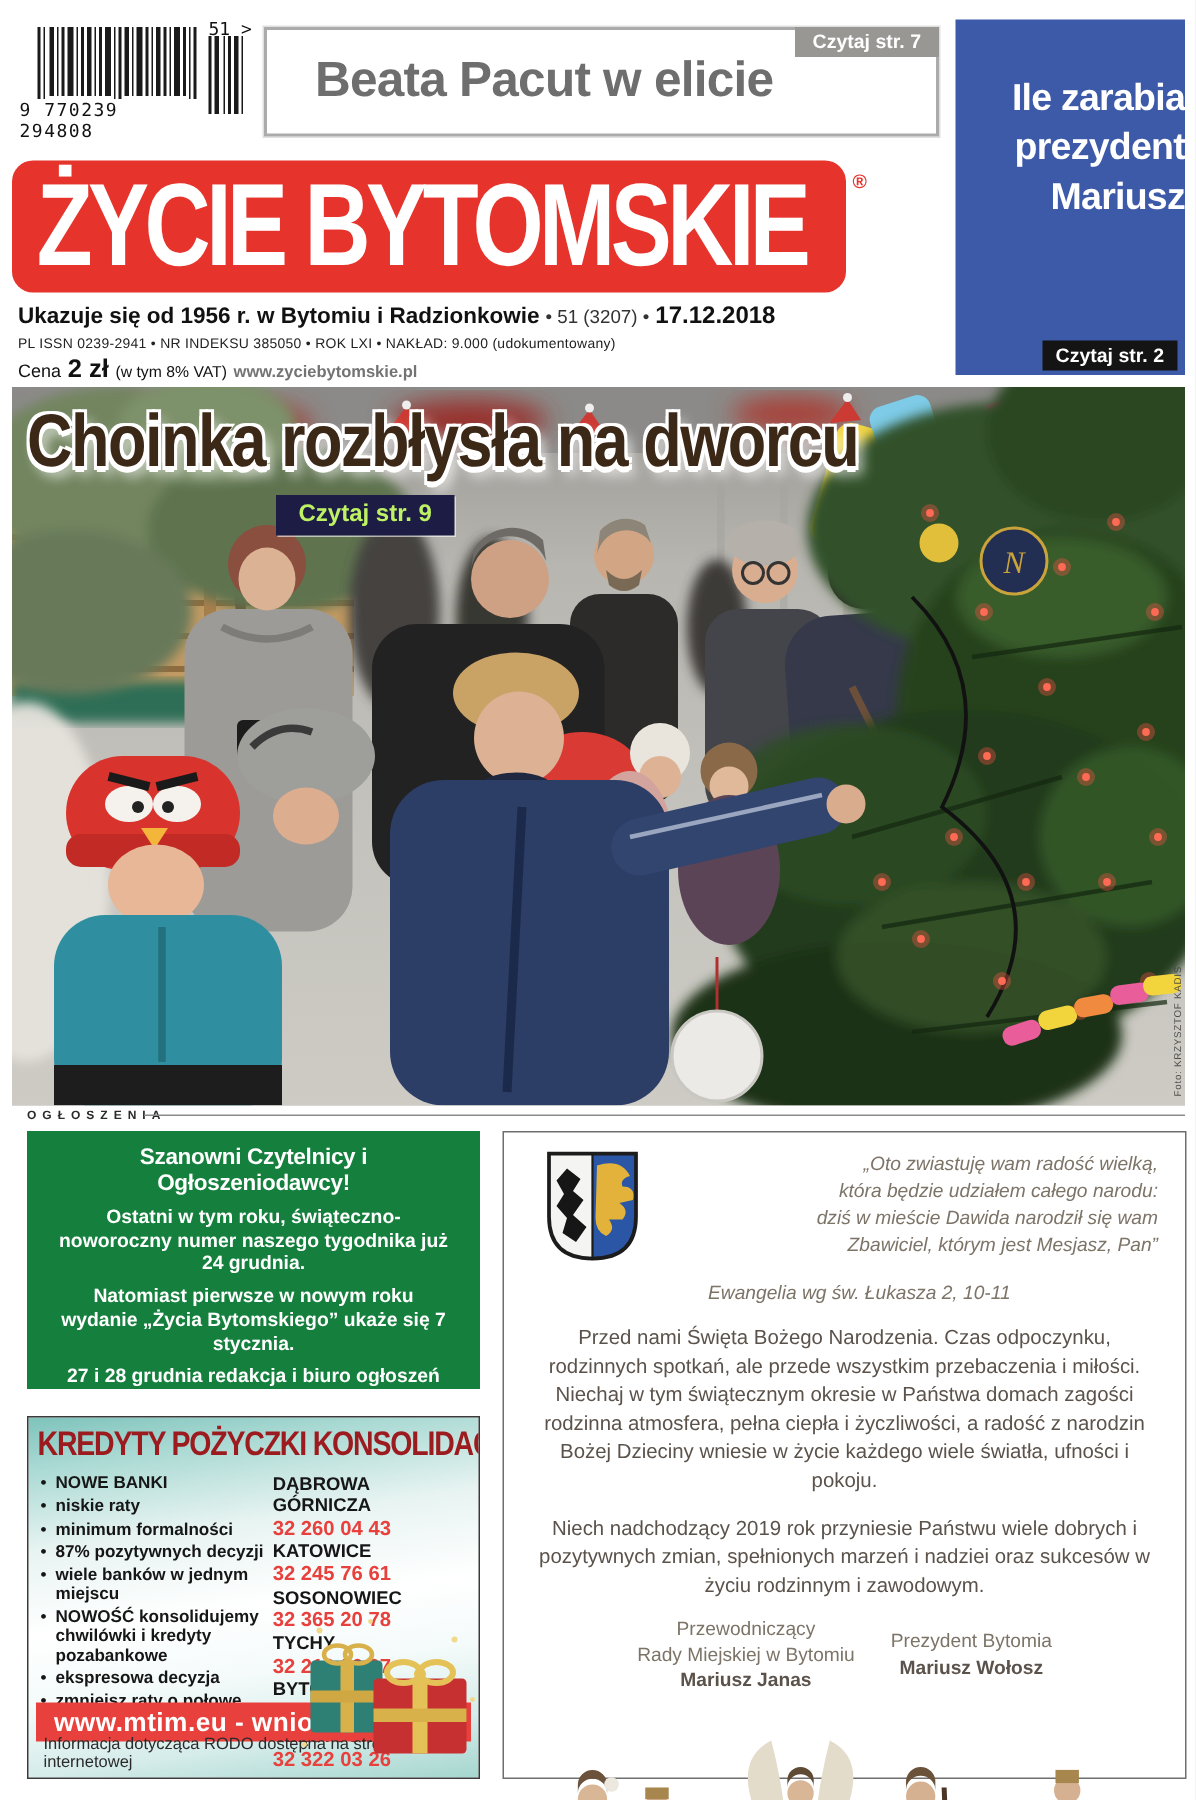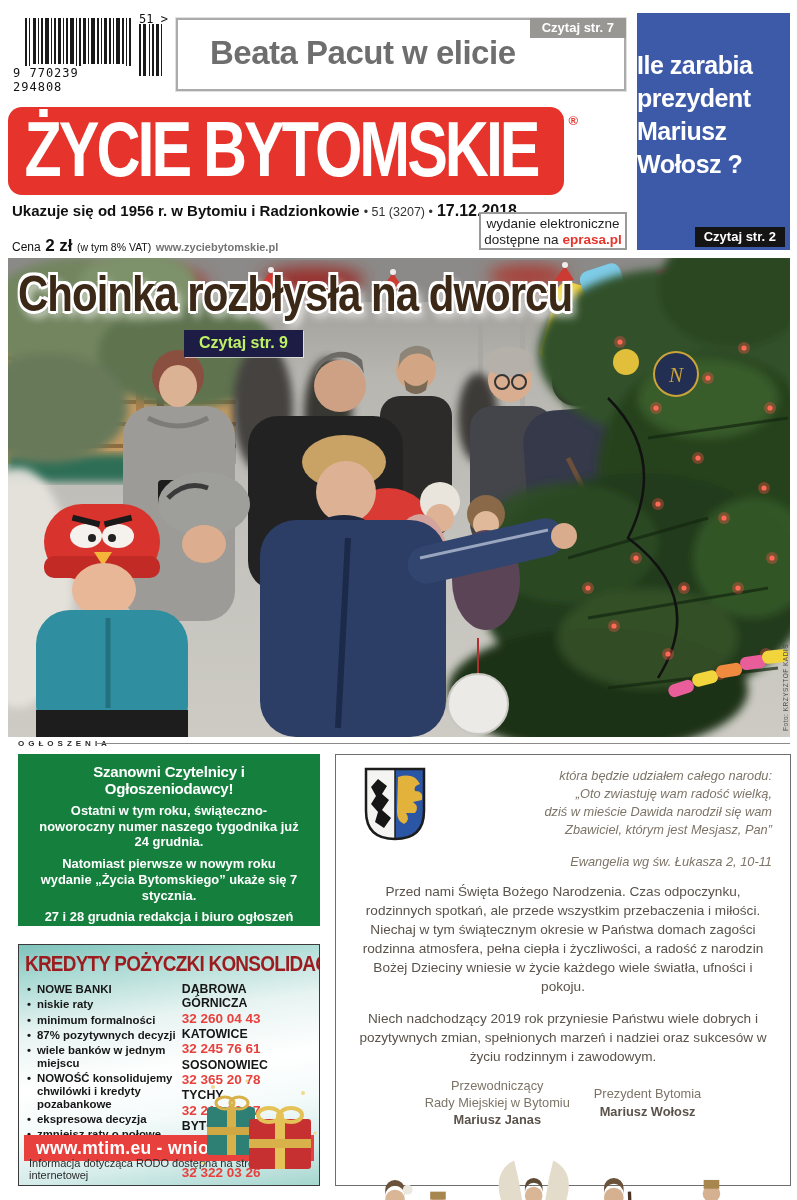--- a/index.html
+++ b/index.html
@@ -11,21 +11,21 @@
   
   .barcode { left:13px; top:12px; width:165px; height:72px; }
   .bc-digits { position:absolute; left:0; top:54px; width:120px; font-size:12px; letter-spacing:1px; color:#111; font-family:"DejaVu Sans Mono", monospace; background:#fff; }
   .bc-addon { position:absolute; left:126px; top:0; font-size:12px; color:#111; font-family:"DejaVu Sans Mono", monospace; }
 
   .teaser { left:176px; top:18px; width:450px; height:73px; background:#fff; border:2px solid #ababab; box-shadow:0 0 0 1px #e0e0e0; }
   .teaser-title { position:absolute; left:0; right:0; top:14px; text-align:left; font-size:33px; font-weight:bold; color:#6e6e6e; letter-spacing:-0.5px;margin-left:32px; }
   .teaser-badge { position:absolute; right:-2px; top:-2px; background:#999794; color:#fff; font-size:13px; font-weight:bold; padding:2px 12px 3px; }
 
   .bluebox { left:637px; top:13px; width:153px; height:237px; background:#3d5aa8; }
-  .blue-line { text-align:left; color:#fff; font-size:25px; font-weight:bold; line-height:33px; letter-spacing:-0.5px; }
+  .blue-line { text-align:right; color:#fff; font-size:25px; font-weight:bold; line-height:33px; letter-spacing:-0.5px; }
   .bluebox .inner { padding-top:36px; }
   .blue-badge { position:absolute; right:5px; bottom:3px; background:#141414; color:#fff; font-size:13px; font-weight:bold; padding:2px 9px 3px; }
 
   
   .masthead { left:8px; top:107px; width:556px; height:88px; background:#e6332b; border-radius:14px; }
   .masthead-title { position:absolute; left:0; right:10px; top:50%; transform:translateY(-52%) scaleY(1.28); text-align:center; color:#fff; font-size:61px; font-weight:bold; letter-spacing:-3px; white-space:nowrap; }
   .masthead-reg { position:absolute; right:-2px; top:8px; color:#e6332b; font-size:13px; font-weight:bold; }
 
   .issueline { left:12px; top:202px; width:470px; font-size:14.5px; color:#111; white-space:nowrap; }
   .issueline b { font-size:15px; }
@@ -71,21 +71,21 @@
   .city .nm { font-size:12.3px; font-weight:bold; color:#161616; line-height:1.12; }
   .city .ph { font-size:13.5px; font-weight:bold; color:#e8403c; line-height:1.12; }
   .loan-banner { position:absolute; left:5px; right:5px; bottom:24px; height:26px; background:#e8403c; color:#fff; font-size:17.5px; font-weight:bold; padding:3px 0 0 12px; letter-spacing:0.3px; }
   .loan-rodo { position:absolute; left:10px; bottom:4px; font-size:11px; color:#2a2a2a; }
   .gifts { position:absolute; right:0; bottom:12px; z-index:2; }
 
   
   .wishes { left:335px; top:754px; width:456px; height:432px; border:1px solid #6e6e6e; background:#fff; padding:12px 18px; }
   .coa { position:absolute; left:28px; top:12px; }
   .quote { margin-left:auto; width:300px; text-align:right; font-style:italic; font-size:12.8px; color:#7d7468; line-height:1.42; }
-  .quote-attrib { margin-left:auto; width:300px; text-align:right; font-style:italic; font-size:12.8px; color:#7d7468; margin-top:14px; }
+  .quote-attrib { margin-left:auto; width:300px; text-align:left; font-style:italic; font-size:12.8px; color:#7d7468; margin-top:14px; }
   .wish-p { margin-top:13px; text-align:center; font-size:13.6px; color:#5b534b; line-height:1.4; }
   .sigs { display:flex; justify-content:center; gap:24px; margin-top:12px; }
   .sig { text-align:center; font-size:12.8px; color:#7d7468; line-height:1.3; }
   .sig .nm { font-weight:bold; color:#5b534b; margin-top:1px; }
   .sig-right { padding-top:8px; }
   .nativity-wrap { text-align:center; margin-top:6px; }
 </style>
 </head>
 <body>
 
@@ -135,45 +135,40 @@
   <div class="abs teaser">
     <div class="teaser-title">Beata Pacut w elicie</div>
     <div class="teaser-badge">Czytaj str. 7</div>
   </div>
 
   <div class="abs bluebox">
     <div class="inner">
       <div class="blue-line">Ile zarabia</div>
       <div class="blue-line">prezydent</div>
       <div class="blue-line">Mariusz</div>
-      <div class="blue-line">Wołosz ?</div>
     </div>
     <div class="blue-badge">Czytaj str. 2</div>
   </div>
 
   <div class="abs masthead">
     <div class="masthead-title">ŻYCIE BYTOMSKIE</div>
     <div class="masthead-reg" style="color:#e6332b; right:-14px; top:6px;">®</div>
   </div>
 
   <div class="abs issueline">
     <b>Ukazuje się od 1956 r. w Bytomiu i Radzionkowie</b>
     <span class="mid">• 51 (3207) •</span>
     <span class="date">17.12.2018</span>
   </div>
+  <div class="abs issnline">PL ISSN 0239-2941 • NR INDEKSU 385050 • ROK LXI • NAKŁAD: 9.000 (udokumentowany)</div>
   <div class="abs priceline">
     <span class="lab">Cena</span>
     <span class="val">2 zł</span>
     <span class="vat">(w tym 8% VAT)</span>
     <span class="site">www.zyciebytomskie.pl</span>
-  </div>
-  <div class="abs eprasa">
-    <div class="l1">wydanie elektroniczne</div>
-    <div class="l1"><span>dostępne na</span>
-      <span class="link">eprasa.pl</span></div>
   </div>
 
   <div class="abs photo">
     <svg width="782" height="479" viewBox="0 0 782 479">
       <defs>
         <linearGradient id="wallg" x1="0" y1="0" x2="0" y2="1">
           <stop offset="0" stop-color="#96948f"></stop>
             <stop offset="0.25" stop-color="#b8b6b1"></stop>
           <stop offset="0.6" stop-color="#c4c2bc"></stop>
             <stop offset="1" stop-color="#cdcbc4"></stop>
@@ -513,22 +508,22 @@
   <div class="abs wishes">
     <svg class="coa" width="62" height="74" viewBox="0 0 62 74">
       <path d="M2,2 H31 V72 Q2,70 2,44 Z" fill="#f4f4f2"></path>
       <path d="M31,2 H60 V44 Q60,70 31,72 Z" fill="#2b56a5"></path>
       <path d="M14,12 l9,7 l-5,8 l7,6 l-7,10 l9,8 l-7,10 l-9,-6 l3,-10 l-7,-8 l5,-8 l-5,-9 z" fill="#161616"></path>
       <path d="M34,10 q16,-5 22,7 q-7,2 -5,7 q9,0 7,9 l-9,2 q7,5 2,11 l-9,0 q5,7 -2,11 q-7,-3 -7,-12 z" fill="#e2b23a"></path>
       <path d="M2,2 H60 V44 Q60,72 31,72 Q2,72 2,44 Z" fill="none" stroke="#1c1c1c" stroke-width="2.5"></path>
       <path d="M31,2 V72" stroke="#1c1c1c" stroke-width="1.5"></path>
     </svg>
     <div class="quote">
+      <div>„Oto zwiastuję wam radość wielką,</div>
       <div>która będzie udziałem całego narodu:</div>
-      <div>„Oto zwiastuję wam radość wielką,</div>
       <div>dziś w mieście Dawida narodził się wam</div>
       <div>Zbawiciel, którym jest Mesjasz, Pan”</div>
     </div>
     <div class="quote-attrib">Ewangelia wg św. Łukasza 2, 10-11</div>
     <p class="wish-p">Przed nami Święta Bożego Narodzenia. Czas odpoczynku, rodzinnych spotkań, ale przede wszystkim przebaczenia i miłości. Niechaj w tym świątecznym okresie w Państwa domach zagości rodzinna atmosfera, pełna ciepła i życzliwości, a radość z narodzin Bożej Dzieciny wniesie w życie każdego wiele światła, ufności i pokoju.</p>
     <p class="wish-p">Niech nadchodzący 2019 rok przyniesie Państwu wiele dobrych i pozytywnych zmian, spełnionych marzeń i nadziei oraz sukcesów w życiu rodzinnym i zawodowym.</p>
     <div class="sigs">
       <div class="sig">
         <div>Przewodniczący</div>
         <div>Rady Miejskiej w Bytomiu</div>

